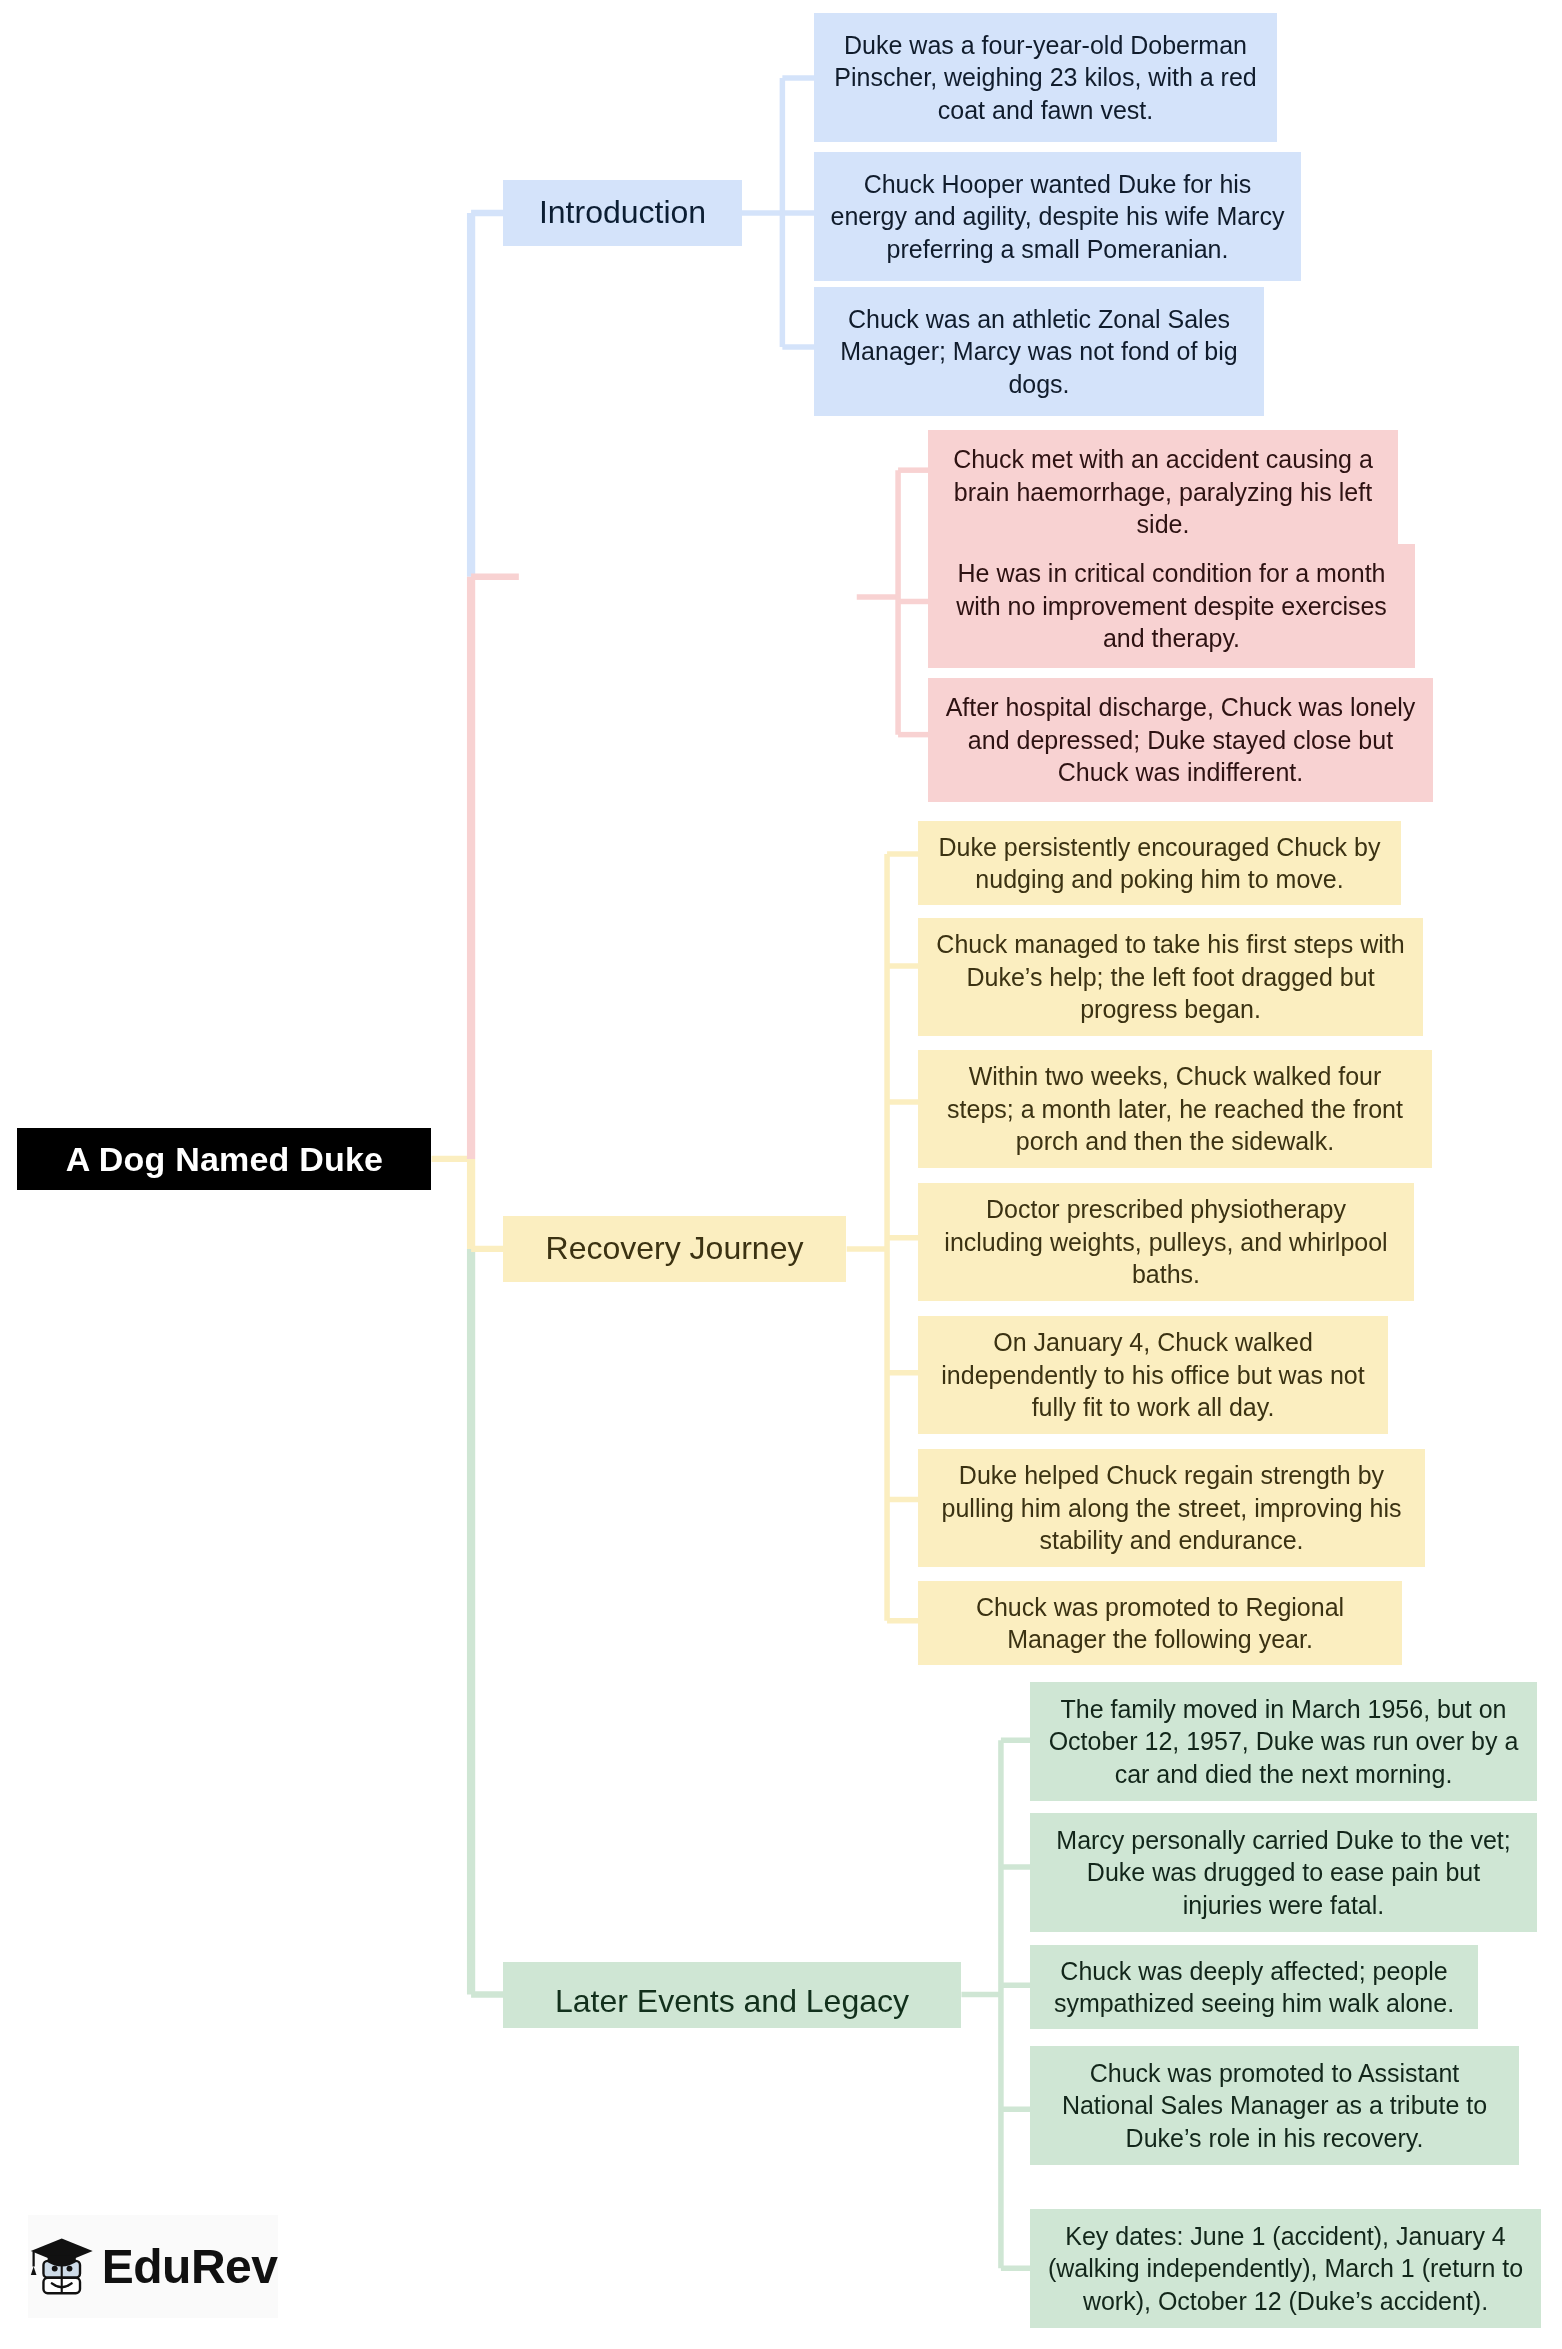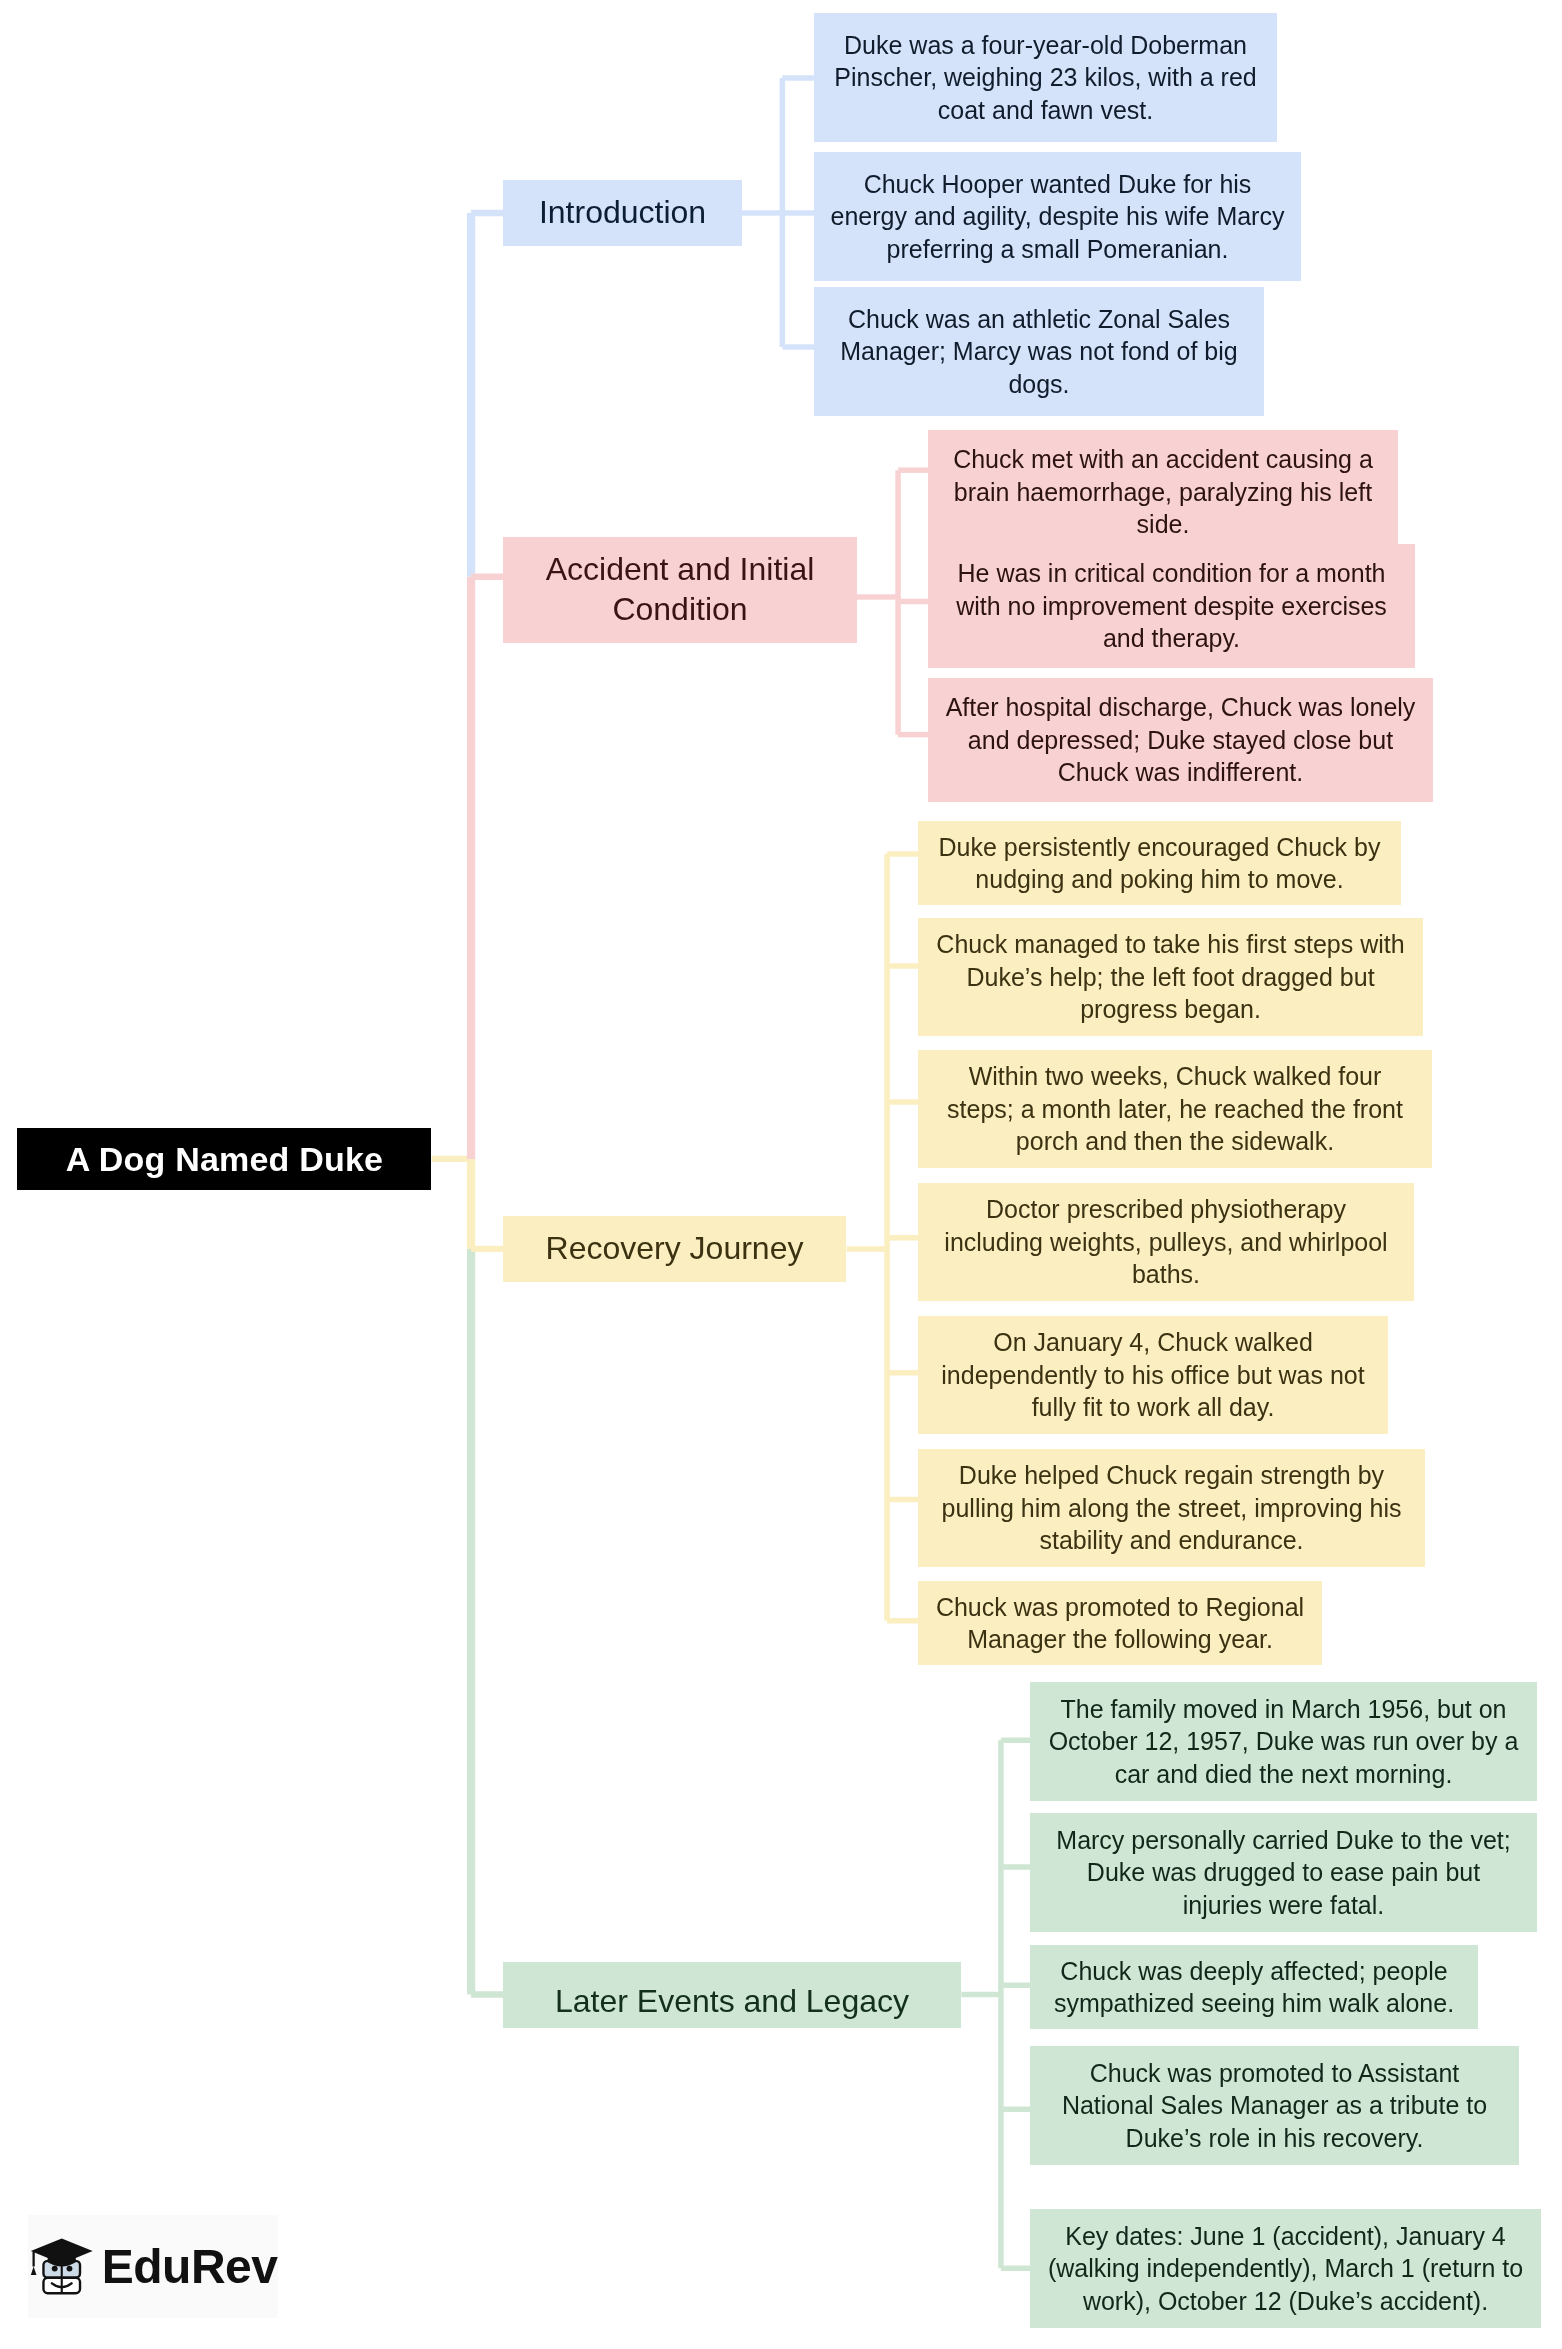--- a/index.html
+++ b/index.html
@@ -156,23 +156,20 @@
   </div>
 
   <div class="node leaf-node leaf-blue" style="left:814px; top:152px; width:487px; height:129px;">
     <span>Chuck Hooper wanted Duke for his energy and agility, despite his wife Marcy preferring a small Pomeranian.</span>
   </div>
 
   <div class="node leaf-node leaf-blue" style="left:814px; top:287px; width:450px; height:129px;">
     <span>Chuck was an athletic Zonal Sales Manager; Marcy was not fond of big dogs.</span>
   </div>
 
-  <div class="node branch-node branch-pink" style="left:503px; top:537px; width:354px; height:106px; line-height:1.24;">
-    <span>Accident and Initial Condition</span>
-  </div>
 
   <div class="node leaf-node leaf-pink" style="left:928px; top:410px; width:470px; height:124px;margin-top:20px;">
     <span>Chuck met with an accident causing a brain haemorrhage, paralyzing his left side.</span>
   </div>
 
   <div class="node leaf-node leaf-pink" style="left:928px; top:544px; width:487px; height:124px;">
     <span>He was in critical condition for a month with no improvement despite exercises and therapy.</span>
   </div>
 
   <div class="node leaf-node leaf-pink" style="left:928px; top:678px; width:505px; height:124px;">
@@ -200,21 +197,21 @@
   </div>
 
   <div class="node leaf-node leaf-yellow" style="left:918px; top:1316px; width:470px; height:118px;">
     <span>On January 4, Chuck walked independently to his office but was not fully fit to work all day.</span>
   </div>
 
   <div class="node leaf-node leaf-yellow" style="left:918px; top:1449px; width:507px; height:118px;">
     <span>Duke helped Chuck regain strength by pulling him along the street, improving his stability and endurance.</span>
   </div>
 
-  <div class="node leaf-node leaf-yellow" style="left:918px; top:1581px; width:404px; height:84px;">
+  <div class="node leaf-node leaf-yellow" style="left:918px; top:1581px; width:484px; height:84px;">
     <span>Chuck was promoted to Regional Manager the following year.</span>
   </div>
 
   <div class="node branch-node branch-green" style="left:503px; top:1962px; width:458px; height:66px;align-items:flex-end;">
     <span>Later Events and Legacy</span>
   </div>
 
   <div class="node leaf-node leaf-green" style="left:1030px; top:1682px; width:507px; height:119px;align-items:center;">
     <span>The family moved in March 1956, but on October 12, 1957, Duke was run over by a car and died the next morning.</span>
   </div>

